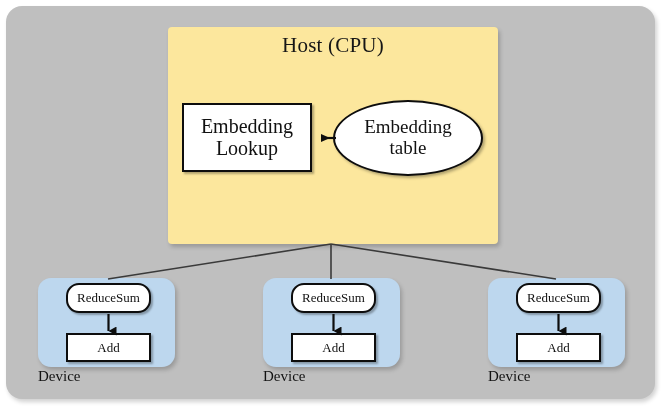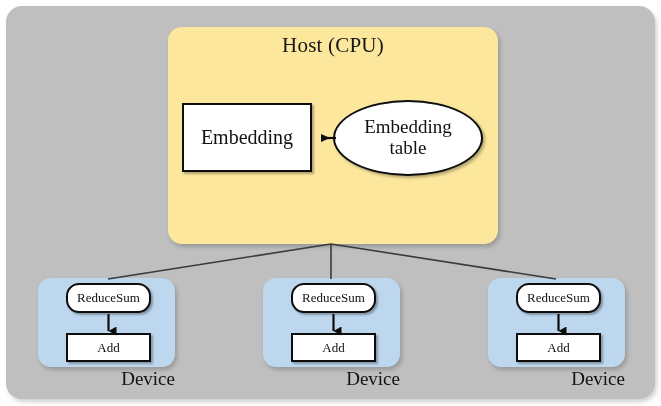--- a/index.html
+++ b/index.html
@@ -29,21 +29,21 @@
   }
 
   
   .host-panel {
     position: absolute;
     left: 168px;
     top: 27px;
     width: 330px;
     height: 217px;
     background: #fce79d;
-    border-radius: 14px;
+    border-radius: 4px;
     box-shadow: 2px 3px 4px rgba(0,0,0,0.20);
   }
   .host-title {
     position: absolute;
     left: 0;
     top: 6px;
     width: 330px;
     text-align: center;
     font-size: 21px;
     color: #161616;
@@ -101,22 +101,22 @@
     width: 137px;
     height: 89px;
     background: #bdd7ee;
     border-radius: 13px;
     box-shadow: 2px 3px 4px rgba(0,0,0,0.20);
   }
   .device-label {
     position: absolute;
     top: 368px;
     width: 137px;
-    text-align: right;
-    font-size: 19px;
+    text-align: left;
+    font-size: 15px;
     color: #121212;
     white-space: nowrap;
   }
   .reduce-box {
     top: 283px;
     height: 30px;
     width: 85px;
     font-size: 13px;
     border-radius: 13px;
   }
@@ -144,20 +144,21 @@
 
   <div class="outer-panel"></div>
 
   <div class="host-panel">
     <div class="host-title">Host (CPU)</div>
   </div>
 
   <div class="box embedding-lookup">
     <span>
       <span>Embedding</span><br>
+      <span>Lookup</span>
     </span>
   </div>
 
   <div class="ellipse">
     <span>
       <span>Embedding</span><br>
       <span>table</span>
     </span>
   </div>
 

